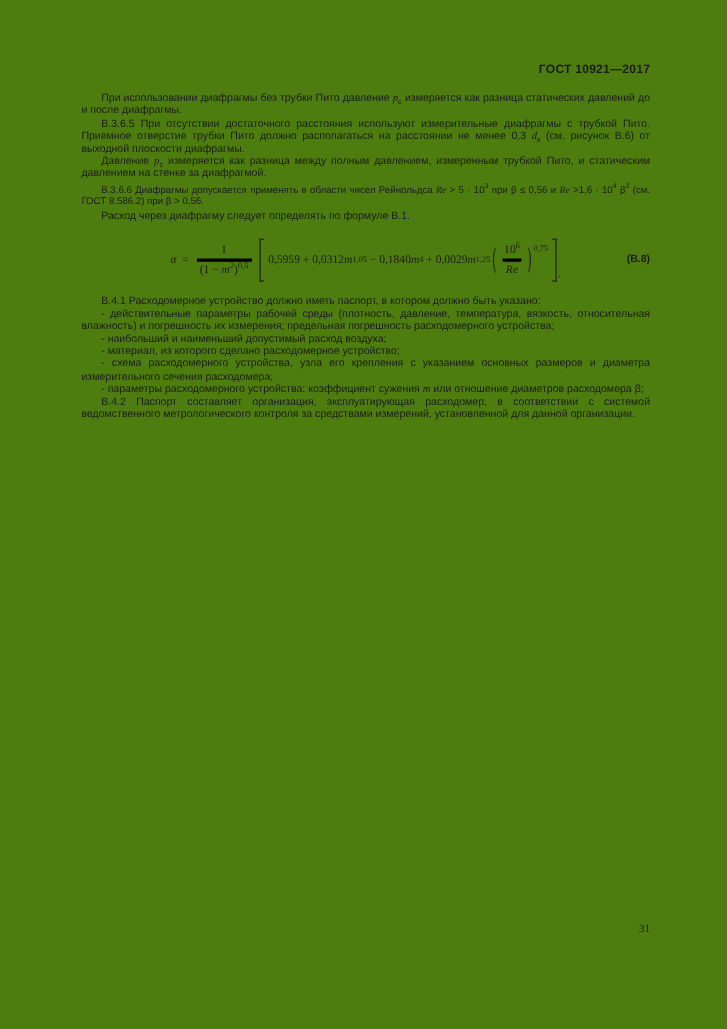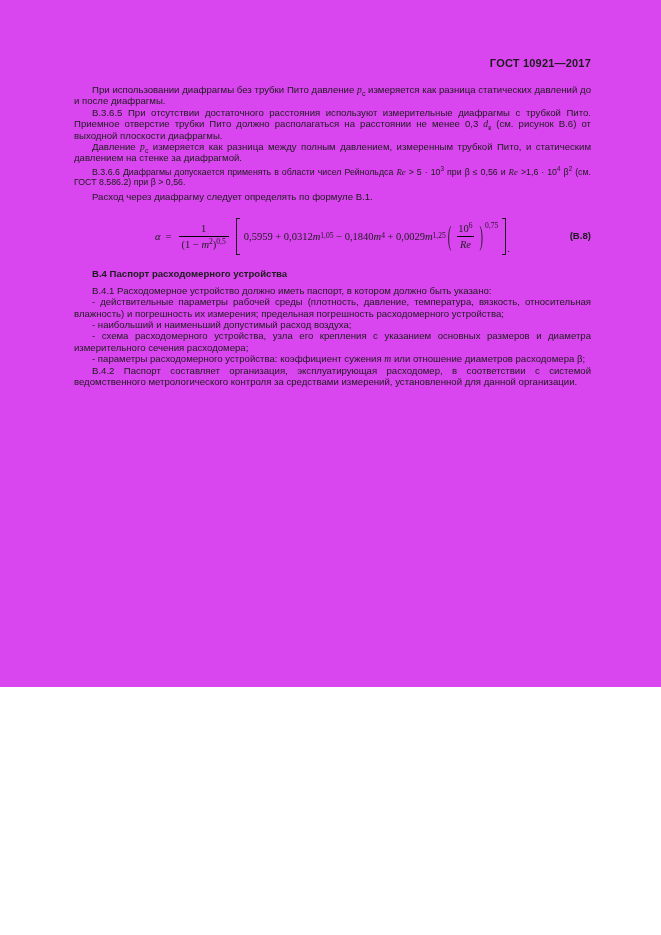--- a/index.html
+++ b/index.html
@@ -1,21 +1,21 @@
 <!DOCTYPE html>
 <html><head>
 <meta charset="utf-8">
 <style>
   * { box-sizing: border-box; }
   html, body { margin: 0; padding: 0; background: #ffffff; }
   .page {
     position: relative;
     width: 661px;
-    height: 687px;
-    background: #d946ef;
+    height: 935px;
+    background: #4d7c0f;
     color: #1c1c1c;
     font-family: "Liberation Sans", sans-serif;
     overflow: hidden;
   }
   .header-row {
     position: absolute;
     top: 57px;
     left: 74px;
     width: 517px;
     text-align: right;
@@ -52,21 +52,21 @@
     display: inline-flex;
     align-items: center;
     font-family: "Liberation Serif", serif;
     font-size: 10.5px;
     line-height: 1.25;
   }
   .formula .fvar { font-style: italic; }
   .feq { margin: 0 5px; }
   .frac { display: inline-flex; flex-direction: column; align-items: center; margin: 0 2px; text-align: center; }
   .frac .num { padding: 0 3px 1px; }
-  .frac .den { border-top: 1px solid #000000; padding: 1px 3px 0; white-space: nowrap; }
+  .frac .den { border-top: 3px solid #000000; padding: 1px 3px 0; white-space: nowrap; }
   .bgroup { display: inline-flex; align-items: stretch; margin-left: 5px; }
   .br { width: 4px; flex: 0 0 4px; }
   .brl { border-left: 1.2px solid #1c1c1c; border-top: 1.2px solid #1c1c1c; border-bottom: 1.2px solid #1c1c1c; }
   .brr { border-right: 1.2px solid #1c1c1c; border-top: 1.2px solid #1c1c1c; border-bottom: 1.2px solid #1c1c1c; }
   .bcontent { display: inline-flex; align-items: center; padding: 4px 4px; white-space: nowrap; }
   .tallparen { display: inline-block; transform: scaleY(2.5); margin: 0 2px; font-weight: 300; }
   .exp-high { position: relative; top: -10px; }
   .fdot { align-self: flex-end; margin-left: 1px; }
   .formula-label { position: absolute; right: 0; top: 50%; transform: translateY(-50%); font-size: 9.6px; font-weight: bold; }
 
@@ -122,24 +122,24 @@
             <span class="tallparen">)</span>
               <sup class="exp-high">0,75</sup>
           </span>
           <span class="br brr"></span>
         </span>
         <span class="fdot">.</span>
       </div>
       <div class="formula-label">(В.8)</div>
     </div>
 
-    <p class="heading">В.4 Паспорт расходомерного устройства</p>
     <p><span>В.4.1 Расходомерное устройство должно иметь паспорт, в котором должно быть указано:</span></p>
     <p><span>- действительные параметры рабочей среды (плотность, давление, температура, вязкость, относительная влажность) и погрешность их измерения; предельная погрешность расходомерного устройства;</span></p>
     <p><span>- наибольший и наименьший допустимый расход воздуха;</span></p>
+    <p><span>- материал, из которого сделано расходомерное устройство;</span></p>
     <p><span>- схема расходомерного устройства, узла его крепления с указанием основных размеров и диаметра измерительного сечения расходомера;</span></p>
     <p><span>- параметры расходомерного устройства: коэффициент сужения </span><span class="it">m</span><span> или отношение диаметров расходомера β;</span></p>
     <p><span>В.4.2 Паспорт составляет организация, эксплуатирующая расходомер, в соответствии с системой ведомственного метрологического контроля за средствами измерений, установленной для данной организации.</span></p>
   </div>
 
   <div class="page-number">31</div>
 
 </div>
 
 </body></html>

